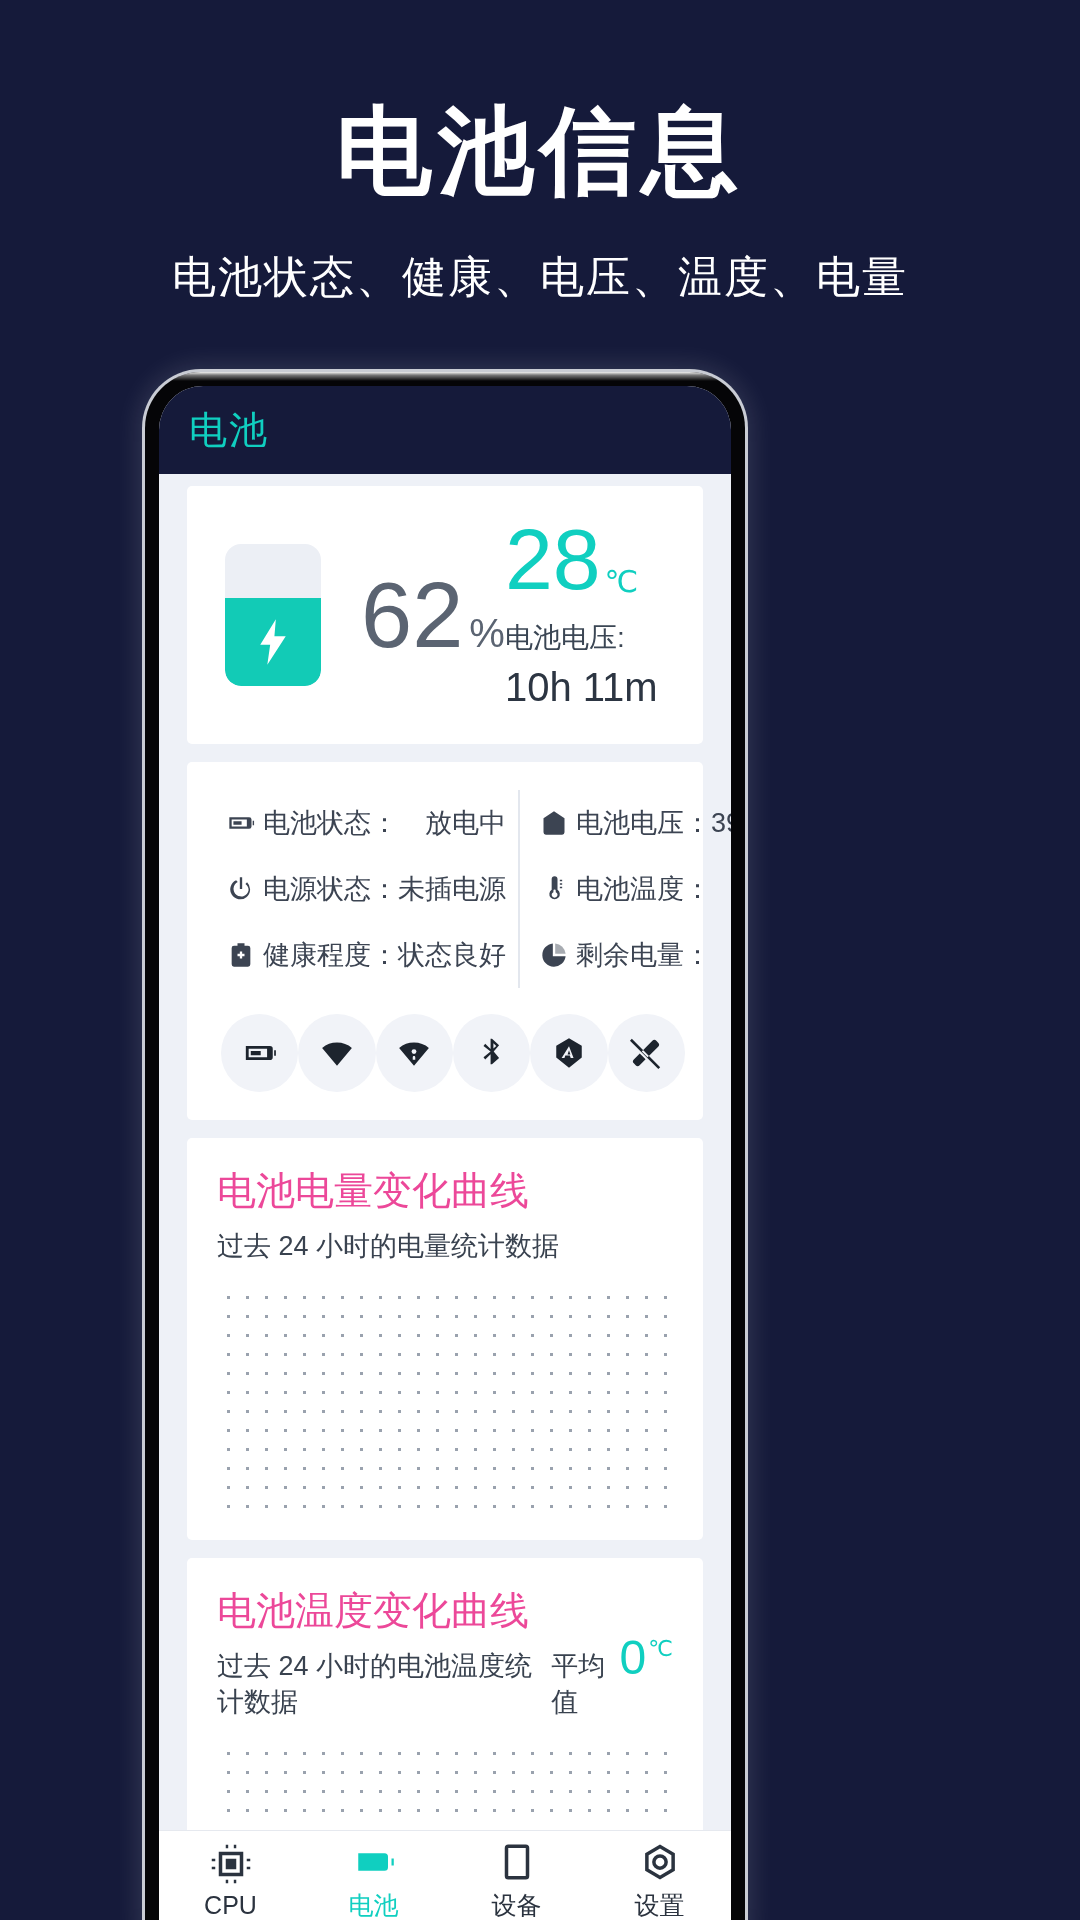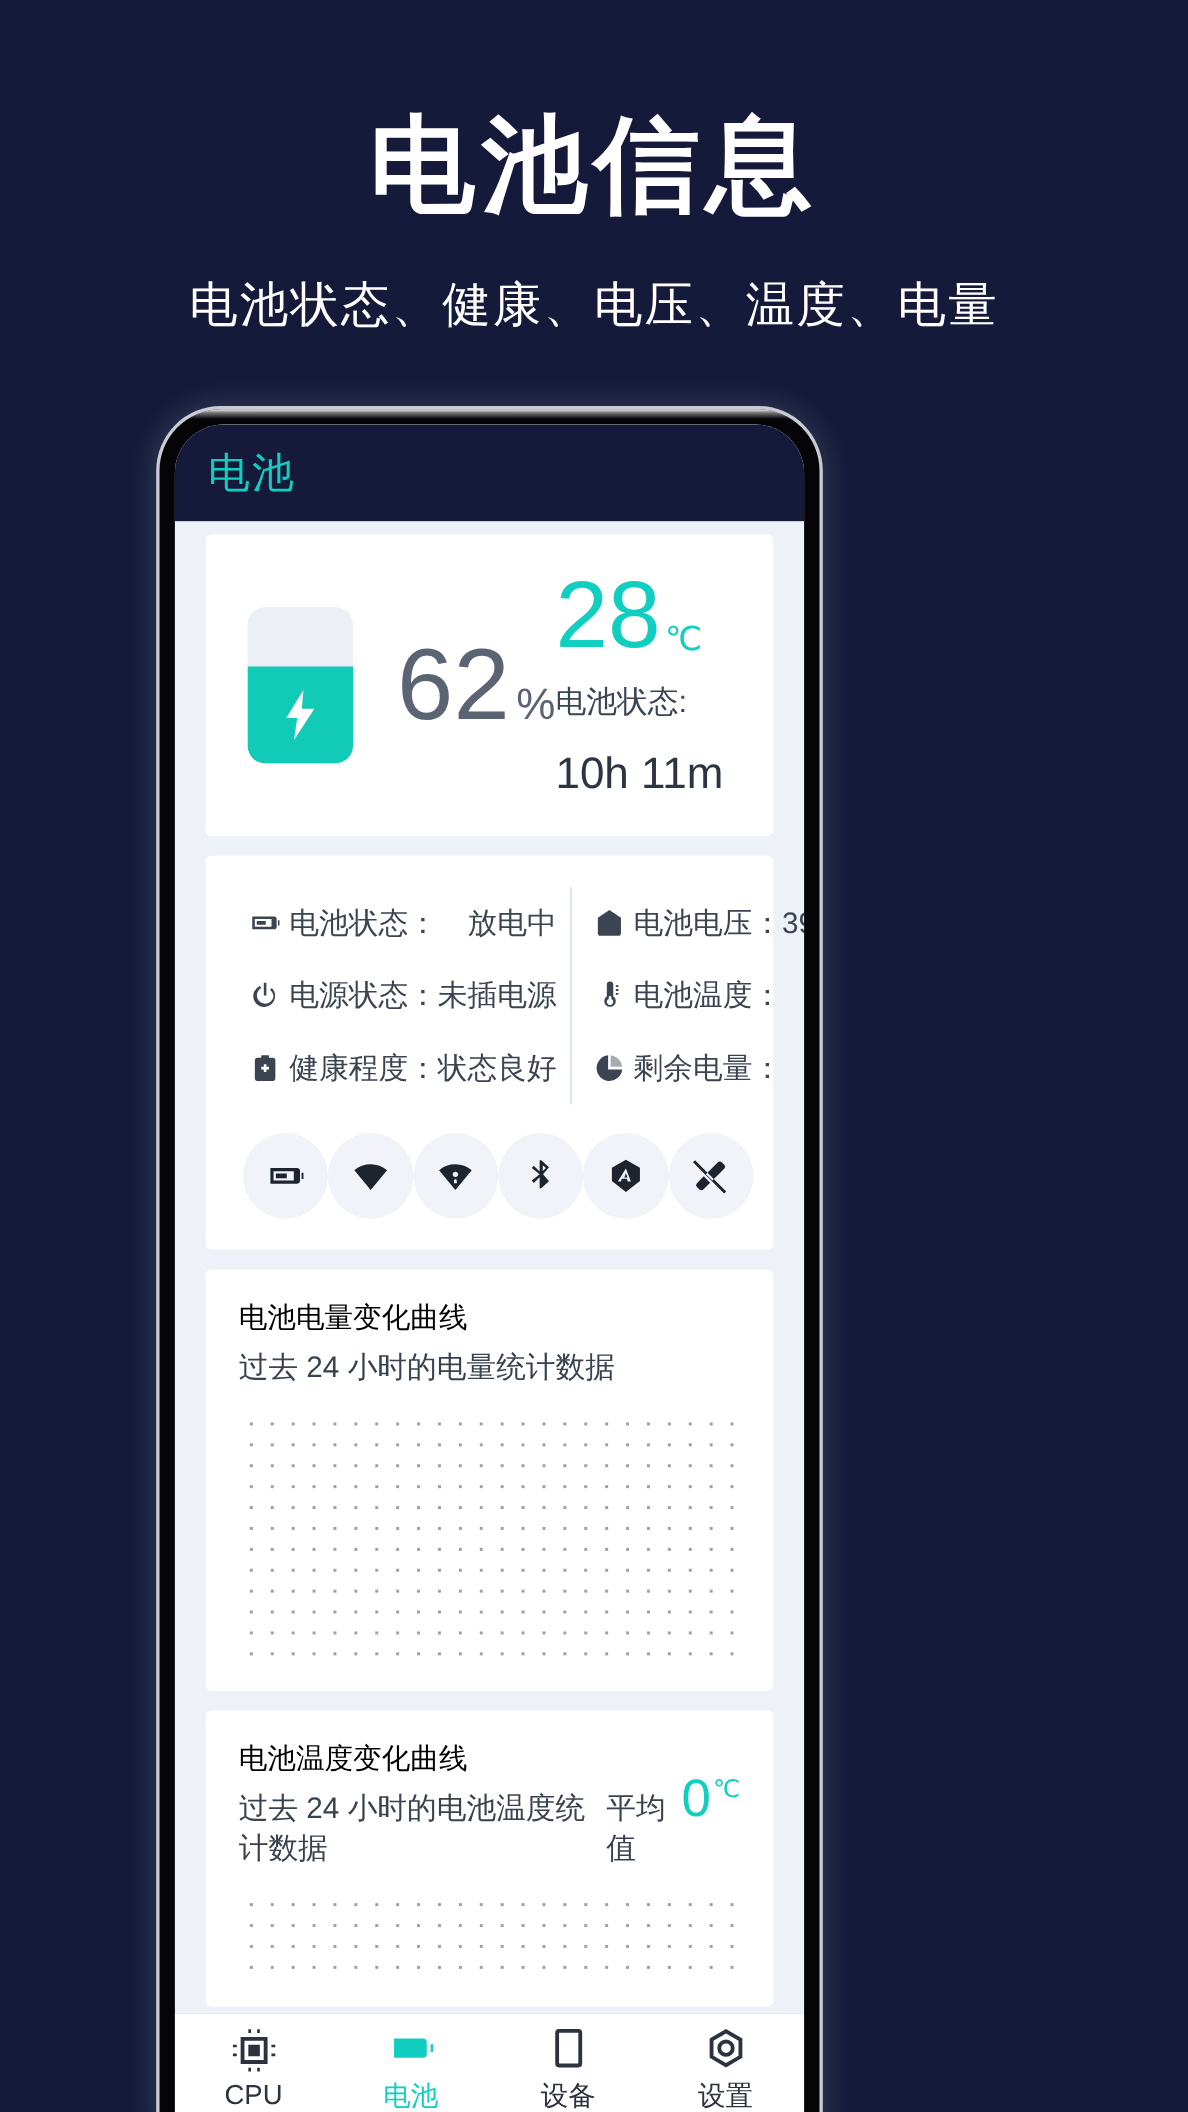--- a/index.html
+++ b/index.html
@@ -71,21 +71,21 @@
   }
   .bolt{ width:34px; height:46px; display:block; }
   .pct-block{ display:flex; align-items:baseline; margin-left:20px; }
   .pct{ font-size:92px; color:#5b6472; font-weight:400; line-height:1;margin-left:20px; }
   .pct-unit{ font-size:40px; color:#5b6472; margin-left:6px; }
   .right-block{ margin-left:auto; width:250px; }
   .temp-row{ display:flex; align-items:flex-end; }
   .temp{ font-size:86px; color:#10cfc0; line-height:.92; font-weight:400; }
   .temp-unit{ font-size:30px; color:#10cfc0; margin-top:4px; margin-left:4px; }
   .remain-label{ font-size:28px; color:#3b4654; margin-top:20px; }
-  .remain-val{ font-size:40px; color:#2c3542; margin-top:24px; }
+  .remain-val{ font-size:40px; color:#2c3542; margin-top:8px; }
 
   
   .details{ padding:28px 4px 22px 20px; }
   .grid{ display:flex; }
   .col{ flex:1; padding:0 12px; }
   .col.left{ border-right:2px solid #e3e7ee; }
   .row{ display:flex; align-items:center; height:66px; }
   .ic{ width:44px; flex:0 0 44px; display:flex; align-items:center; justify-content:center; }
   .ic svg{ fill:#3c4452; }
   .lbl{ font-size:27px; color:#3c4452; white-space:nowrap; }
@@ -95,21 +95,21 @@
   .toggles{ display:flex; justify-content:space-between; padding:26px 14px 6px 14px; }
   .tg{
     width:78px; height:78px; border-radius:50%;
     background:#f1f3f8; display:flex; align-items:center; justify-content:center;
   }
   .tg svg{ fill:#1d242e; }
 
   
   .chart-card{ padding:26px 30px 22px 30px; }
   .chart-head{ display:flex; align-items:flex-end; }
-  .chart-title{ font-size:26px; color:#000000; }
+  .chart-title{ font-size:39px; color:#ec4899; }
   .chart-sub{ font-size:27px; color:#39424f; margin-top:10px; }
   .avg-wrap{ margin-left:auto; display:flex; align-items:flex-start; }
   .avg-lbl{ font-size:27px; color:#39424f; margin-right:10px; margin-top:14px; }
   .avg-val{ font-size:48px; color:#10cfc0; line-height:1; }
   .avg-unit{ font-size:22px; color:#10cfc0; margin-left:2px; margin-top:2px; }
   .plot{
     margin-top:22px; height:200px;
     background-image:radial-gradient(#9aa2ae 1.6px, transparent 1.7px);
     background-size:19px 19px; background-position:2px 2px;
   }
@@ -156,21 +156,21 @@
         </div>
         <div class="pct-block">
           <div class="pct">62</div>
           <div class="pct-unit">%</div>
         </div>
         <div class="right-block">
           <div class="temp-row">
             <div class="temp">28</div>
             <div class="temp-unit">℃</div>
           </div>
-          <div class="remain-label">电池状态:</div>
+          <div class="remain-label">电池电压:</div>
           <div class="remain-val">10h 11m</div>
         </div>
       </div>
 
       <div class="card details">
         <div class="grid">
 
           <div class="col left">
             <div class="row">
               <span class="ic">

